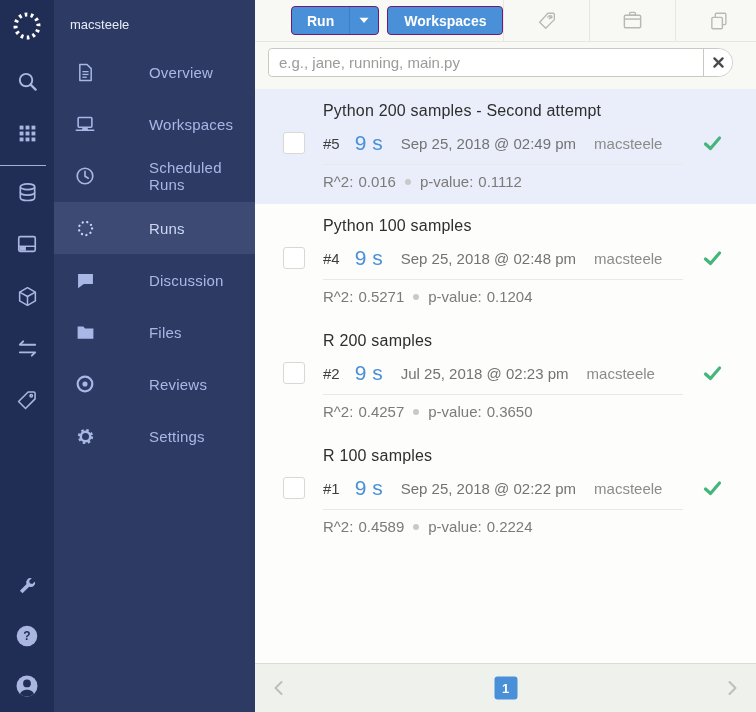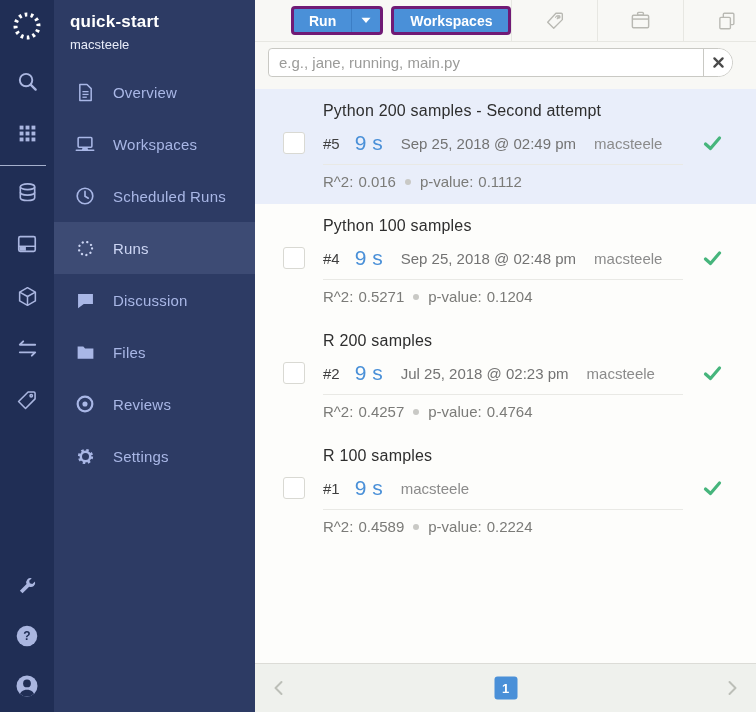--- a/index.html
+++ b/index.html
@@ -17,30 +17,30 @@
   .rail-bottom .rail-icon { margin-top:26px; }
 
   
   .sidebar { width:201px; background:#2d3b64; flex-shrink:0; display:flex; flex-direction:column; }
   .project-head { padding:12px 16px 6px; }
   .project-name { color:#ffffff; font-size:17px; font-weight:bold; letter-spacing:.2px; }
   .project-owner { color:#e8ecf8; font-size:13px; margin-top:5px; }
   .menu { margin-top:8px; }
   .menu-item { height:52px; display:flex; align-items:center; padding-left:20px; cursor:pointer; }
   .menu-item .mi-icon { width:22px; height:22px; margin-right:17px; display:flex; align-items:center; justify-content:center; }
-  .menu-item .mi-label { color:#a9b7e6; font-size:15px; font-weight:500; letter-spacing:.2px; }
+  .menu-item .mi-label { color:#a9b7e6; font-size:15px; font-weight:500; letter-spacing:.2px;margin-left:36px; }
   .menu-item.selected { background:#3d4b74; }
   .menu-item.selected .mi-label { color:#cdd6f4; }
 
   
   .main { flex:1; display:flex; flex-direction:column; background:#fdfdfb; min-width:0; }
 
   .toolbar { height:42px; background:#f8f8f5; border-bottom:1px solid #e7e7e2; display:flex; align-items:stretch; flex-shrink:0; }
   .btn-wrap { display:flex; align-items:center; padding-left:36px; }
-  .btn { background:#4a90d8; border:3px solid #701a75; color:#fff; font-size:14px; font-weight:600; border-radius:4px; height:29px; display:flex; align-items:center; cursor:pointer; font-family:inherit; }
+  .btn { background:#4a90d8; border:1px solid #701a75; color:#fff; font-size:14px; font-weight:600; border-radius:4px; height:29px; display:flex; align-items:center; cursor:pointer; font-family:inherit; }
   .btn-run { padding:0; margin-right:8px; }
   .btn-run .run-main { padding:0 15px; height:100%; display:flex; align-items:center; }
   .btn-run .run-caret { padding:0 9px; height:100%; display:flex; align-items:center; border-left:1px solid #3c7ec5; font-size:9px; }
   .btn-workspaces { padding:0 16px; }
   .tool-icons { margin-left:auto; display:flex; align-items:stretch; }
   .tool-icon-cell { width:86px; display:flex; align-items:center; justify-content:center; border-left:1px solid #e7e7e2; cursor:pointer; color:#b9b9b3; }
 
   .search-region { background:#f8f8f5; padding:6px 23px 12px 13px; flex-shrink:0; }
   .search-box { display:flex; align-items:stretch; background:#fff; border:1px solid #c9c9c4; border-radius:4px 15px 15px 4px; height:29px; overflow:hidden; }
   .search-input { flex:1; border:0; outline:none; padding:0 10px; font-size:15px; color:#3a3a3a; font-family:inherit; background:transparent; }
@@ -160,21 +160,20 @@
               <circle cx="16" cy="12.5" r="5.2"></circle>
               <path d="M6 30c0-5.5 4.5-9 10-9s10 3.5 10 9z"></path>
             </g>
           </svg>
       </div>
     </div>
   </div>
 
   <div class="sidebar">
     <div class="project-head">
-      <div class="project-name">quick-start</div>
       <div class="project-owner">macsteele</div>
     </div>
     <div class="menu">
 
       <div class="menu-item">
         <span class="mi-icon">
           <svg viewBox="0 0 24 24" width="21" height="21" fill="none" stroke="#a9b7e6" stroke-width="1.7" stroke-linejoin="round">
               <path d="M5.5 2.8h8.2l4.8 4.8v13.6H5.5z"></path>
               <line x1="8.5" y1="11" x2="15.5" y2="11" stroke-width="1.5"></line>
               <line x1="8.5" y1="14.2" x2="15.5" y2="14.2" stroke-width="1.5"></line>
@@ -371,30 +370,31 @@
                 <polyline points="3.5,11 8.5,15.5 17.5,5" fill="none" stroke="#46b57c" stroke-width="3.2" stroke-linecap="round" stroke-linejoin="round"></polyline>
               </svg>
           </span>
         </div>
         <div class="run-divider"></div>
         <div class="run-metrics">
           <span>R^2:</span>
           <span class="metric-value">0.4257</span>
           <span class="metric-sep"></span>
           <span>p-value:</span>
-          <span class="metric-value">0.4764</span>
+          <span class="metric-value">0.3650</span>
         </div>
       </div>
 
       <div class="run-card">
         <div class="run-title">R 100 samples</div>
         <div class="run-meta">
           <span class="checkbox"></span>
           <span class="run-number">#1</span>
           <a class="run-duration">9 s</a>
+          <span class="run-date">Sep 25, 2018 @ 02:22 pm</span>
           <span class="run-user">macsteele</span>
           <span class="run-status">
             <svg viewBox="0 0 21 21" width="21" height="21">
                 <polyline points="3.5,11 8.5,15.5 17.5,5" fill="none" stroke="#46b57c" stroke-width="3.2" stroke-linecap="round" stroke-linejoin="round"></polyline>
               </svg>
           </span>
         </div>
         <div class="run-divider"></div>
         <div class="run-metrics">
           <span>R^2:</span>

